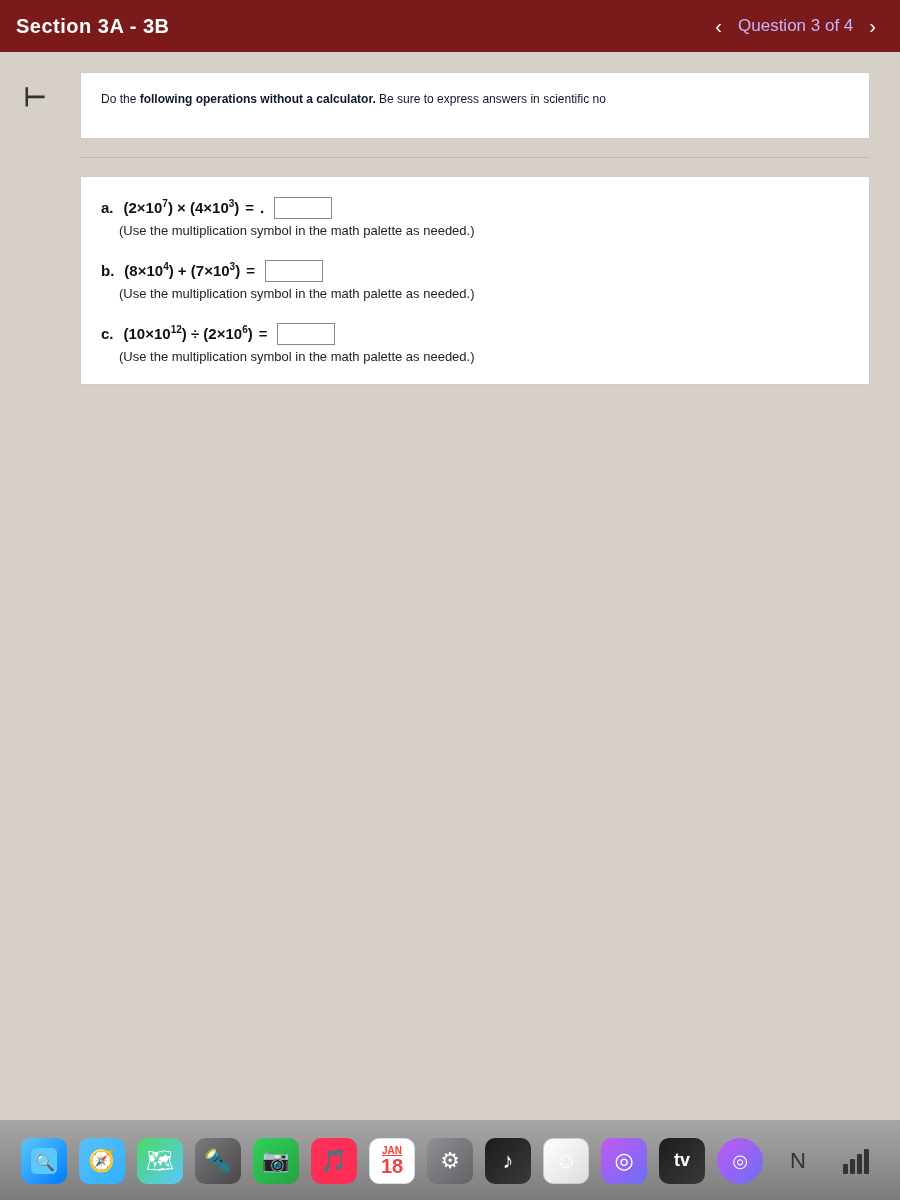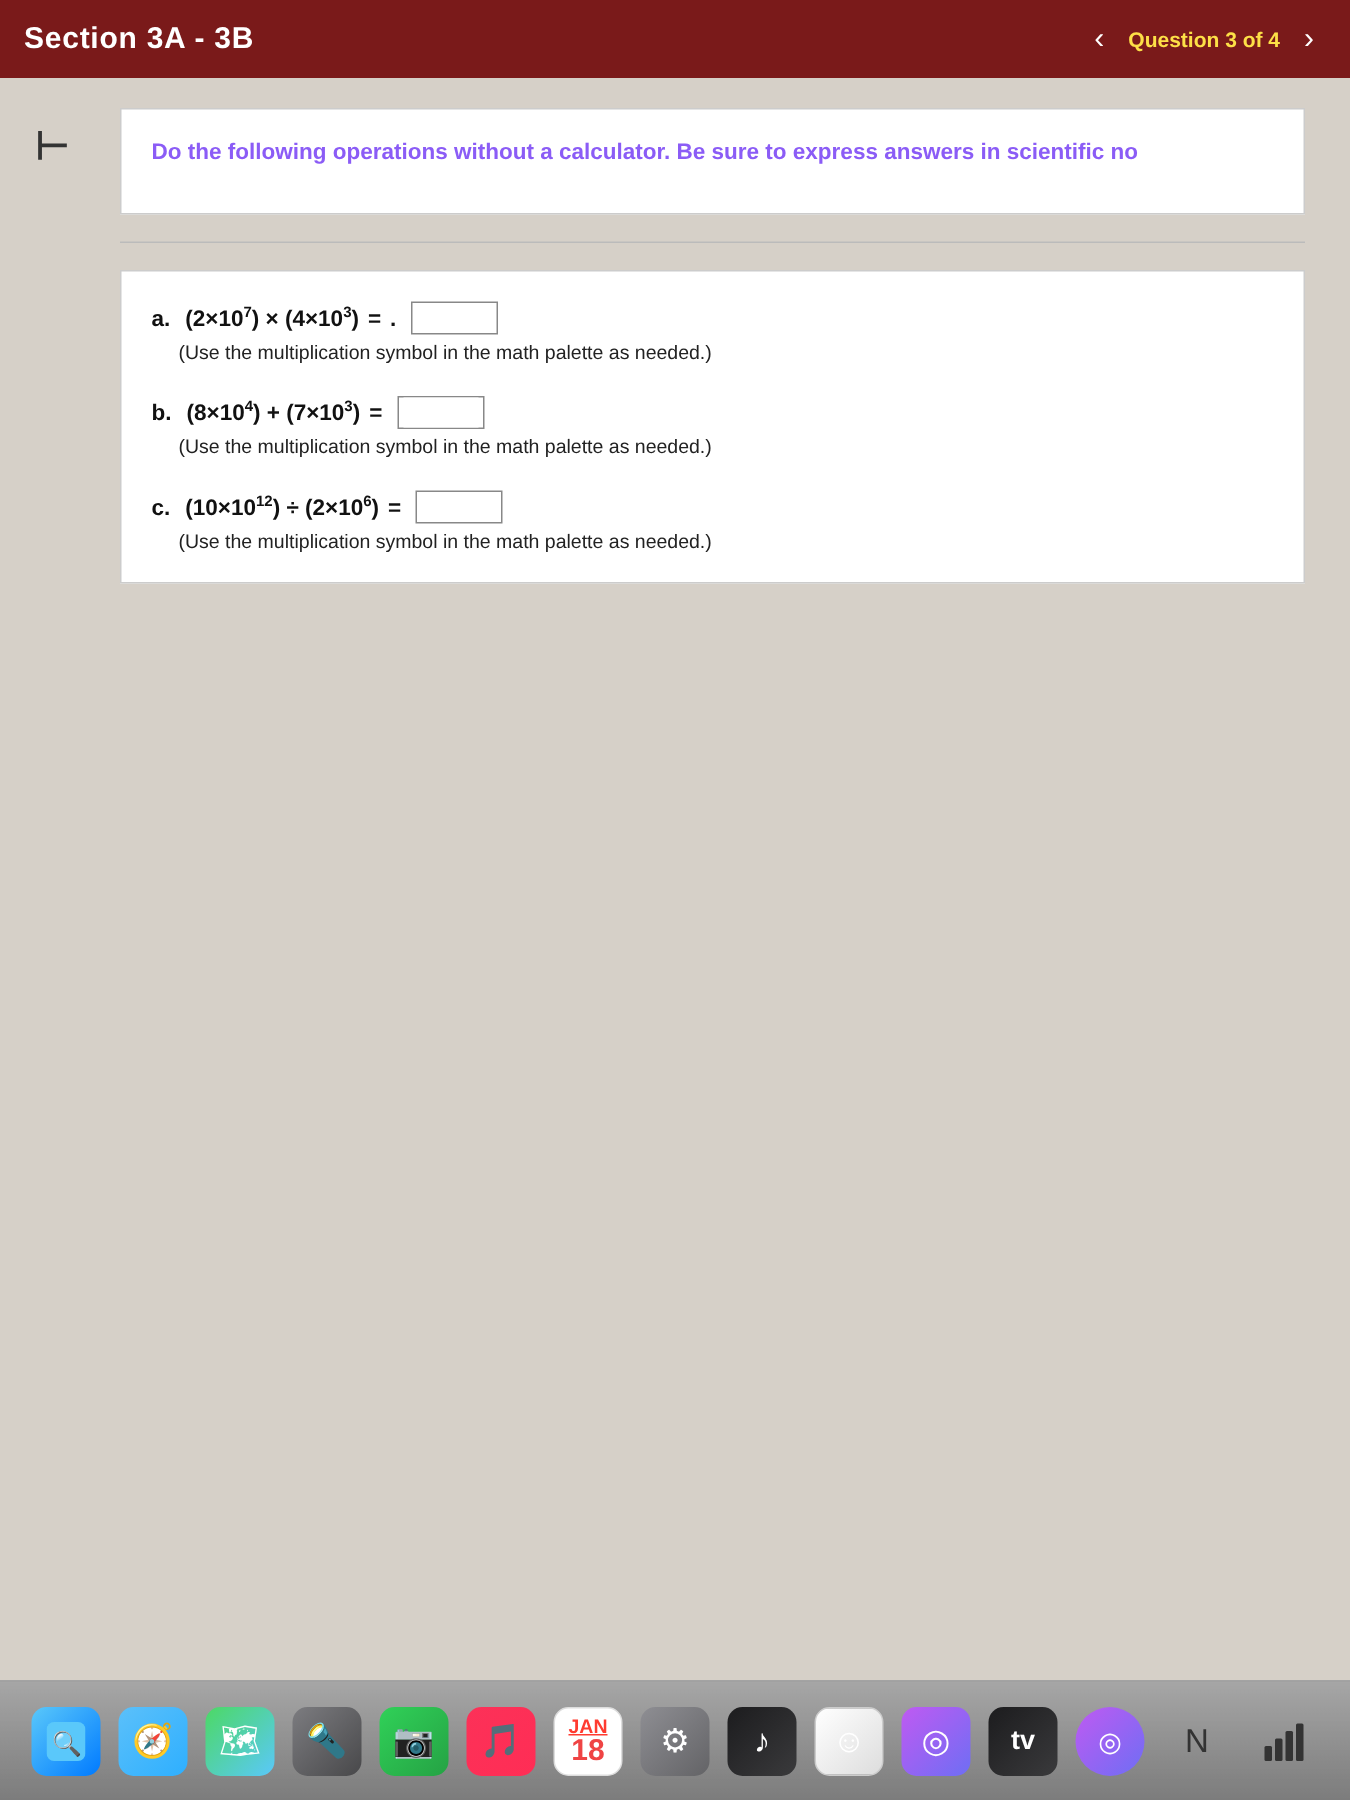--- a/index.html
+++ b/index.html
@@ -31,23 +31,23 @@
       letter-spacing: 0.5px;
     }
 
     .header-nav {
       display: flex;
       align-items: center;
       gap: 8px;
     }
 
     .header-nav-text {
-      color: #fde047;
-      font-size: 14px;
-      font-weight: 700;
+      color: #c4b5fd;
+      font-size: 17px;
+      font-weight: 400;
     }
 
     .nav-arrow {
       color: #ffffff;
       font-size: 20px;
       cursor: pointer;
       padding: 4px 8px;
     }
 
     
@@ -82,23 +82,23 @@
 
     
     .prompt-box {
       background: #ffffff;
       border: 1px solid #cccccc;
       padding: 18px 20px;
       margin-bottom: 18px;
     }
 
     .prompt-text {
-      font-size: 15px;
-      font-weight: bold;
-      color: #8b5cf6;
+      font-size: 12px;
+      font-weight: normal;
+      color: #0f172a;
       margin-bottom: 12px;
       line-height: 1.4;
     }
 
     .problem-list {
       list-style: none;
       padding: 0;
       margin: 0;
     }
 
@@ -347,21 +347,21 @@
   </div>
 
   <div class="dock-item">
     <div class="dock-icon" style="background: linear-gradient(135deg,#fc3158,#ff2d55); border-radius:10px;">
       <span style="font-size:22px;">🎵</span>
     </div>
   </div>
 
   <div class="dock-item">
     <div class="dock-icon calendar" style="background:#fff; border-radius:10px; border:1px solid #ddd; flex-direction:column; display:flex; align-items:center; justify-content:center;">
-      <span style="font-size:13px; color:#ff3b30; font-weight:bold; text-transform:uppercase; line-height:1;text-decoration:underline;">JAN</span>
+      <span style="font-size:10px; color:#ff3b30; font-weight:bold; text-transform:uppercase; line-height:1;text-decoration:underline;">JAN</span>
       <span style="font-size:20px; color:#ef4444; font-weight:bold; line-height:1;">18</span>
     </div>
   </div>
 
   <div class="dock-item">
     <div class="dock-icon" style="background: linear-gradient(135deg,#8e8e93,#636366); border-radius:10px;">
       <span style="font-size:22px;">⚙</span>
     </div>
   </div>
 

